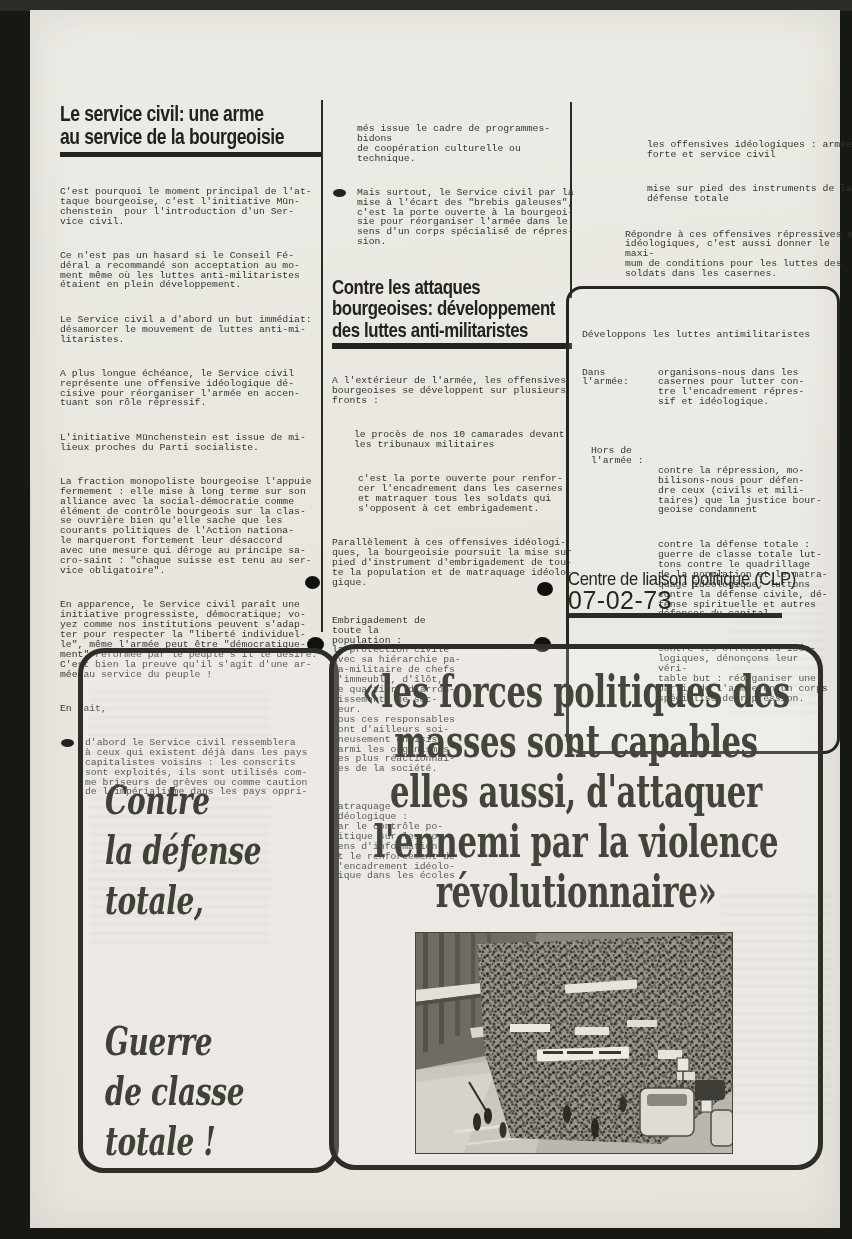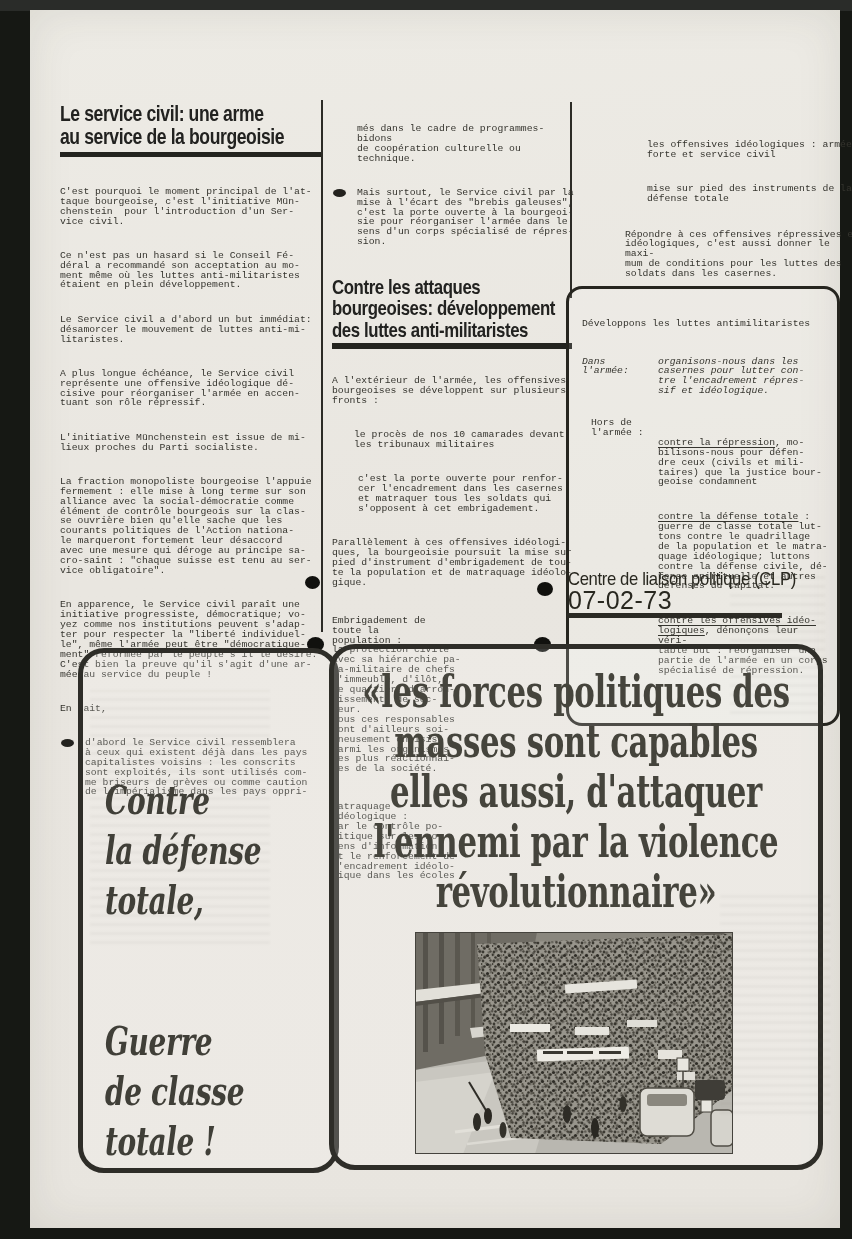--- a/index.html
+++ b/index.html
@@ -12,24 +12,24 @@
   .mp{margin:0 0 4.5px 0;}
   .indent{padding-left:25px;}
   .bullet{position:relative;padding-left:25px;}
   .bullet::before{content:"";position:absolute;left:1px;top:1.5px;width:13px;height:8px;border-radius:50%;background:#23221e;}
   
   .h1{font-family:"Liberation Sans",sans-serif;font-weight:700;font-size:22.5px;line-height:23px;letter-spacing:-0.5px;color:#222220;transform:scaleX(0.78);transform-origin:0 0;white-space:pre-line;width:345px;margin:0;}
   .h2{font-family:"Liberation Sans",sans-serif;font-weight:700;font-size:21px;line-height:21.5px;letter-spacing:-0.5px;color:#222220;transform:scaleX(0.80);transform-origin:0 0;white-space:pre-line;width:310px;margin:0;}
   .hbar{height:5px;background:#24241f;margin:4px 0 10px 0;}
   .vline{position:absolute;width:1.5px;background:#2c2b26;}
   
-  .rbox{position:absolute;border:3.5px solid #26251f;border-radius:16px;background:rgba(255,255,255,.12);padding:10px 8px 8px 13px;box-sizing:border-box;}
+  .rbox{position:absolute;border:3.5px solid #26251f;border-radius:16px;background:rgba(255,255,255,.12);padding:21px 8px 8px 13px;box-sizing:border-box;}
   .brow{display:flex;}
   .blbl{flex:none;}
-  .u{text-decoration:underline;text-underline-offset:1.5px;text-align:center;}
+  .u{text-underline-offset:1.5px;text-align:center;}
   .bitem{margin:0 0 5px 0;}
   
   .forg{font-family:"Liberation Sans",sans-serif;font-size:18.5px;line-height:20px;letter-spacing:-0.4px;color:#28271f;transform:scaleX(0.9);transform-origin:0 0;white-space:nowrap;margin:0;}
   .fdate{font-family:"Liberation Sans",sans-serif;font-size:25px;line-height:22px;letter-spacing:0.5px;color:#28271f;margin:0;}
   .fbar{position:absolute;height:4.5px;background:#2b2a24;}
   
   .drow{display:flex;margin-bottom:8px;flex-direction:column;}
   .dlbl{width:110px;flex:none;}
   .dtxt{flex:1;}
   
@@ -94,21 +94,21 @@
 sont exploités, ils sont utilisés com-
 me briseurs de grèves ou comme caution
 de l'impérialisme dans les pays oppri-</p>
     </div>
   </div>
 
   <div class="vline" style="left:291px;top:90px;height:532px;"></div>
 
   <div class="abs" style="left:302px;top:94px;width:243px;">
     <div class="mono">
-      <p class="mp indent">més dans le cadre de programmes-bidons
+      <p class="mp indent">més issue le cadre de programmes-bidons
 de coopération culturelle ou technique.</p>
       <p class="mp bullet">Mais surtout, le Service civil par la
 mise à l'écart des "brebis galeuses",
 c'est la porte ouverte à la bourgeoi-
 sie pour réorganiser l'armée dans le
 sens d'un corps spécialisé de répres-
 sion.</p>
     </div>
     <h2 class="h2" style="margin-top:4px;">Contre les attaques
 bourgeoises: développement
@@ -169,21 +169,21 @@
 défense totale</p>
       <p class="mp">Répondre à ces offensives répressives et
 idéologiques, c'est aussi donner le maxi-
 mum de conditions pour les luttes des
 soldats dans les casernes.</p>
     </div>
   </div>
 
   <div class="rbox mono" style="left:536px;top:276px;width:274px;">
     <p class="mp" style="margin-bottom:8px;">Développons les luttes antimilitaristes</p>
-    <div class="brow" style="margin-bottom:2px;font-style:italic;">
+    <div class="brow" style="margin-bottom:19px;">
       <div class="blbl" style="width:76px;">Dans l'armée:</div>
       <div>organisons-nous dans les
 casernes pour lutter con-
 tre l'encadrement répres-
 sif et idéologique.</div>
     </div>
     <div class="brow">
       <div class="blbl" style="width:76px;padding-left:9px;box-sizing:border-box;">Hors de
 l'armée :</div>
       <div>

